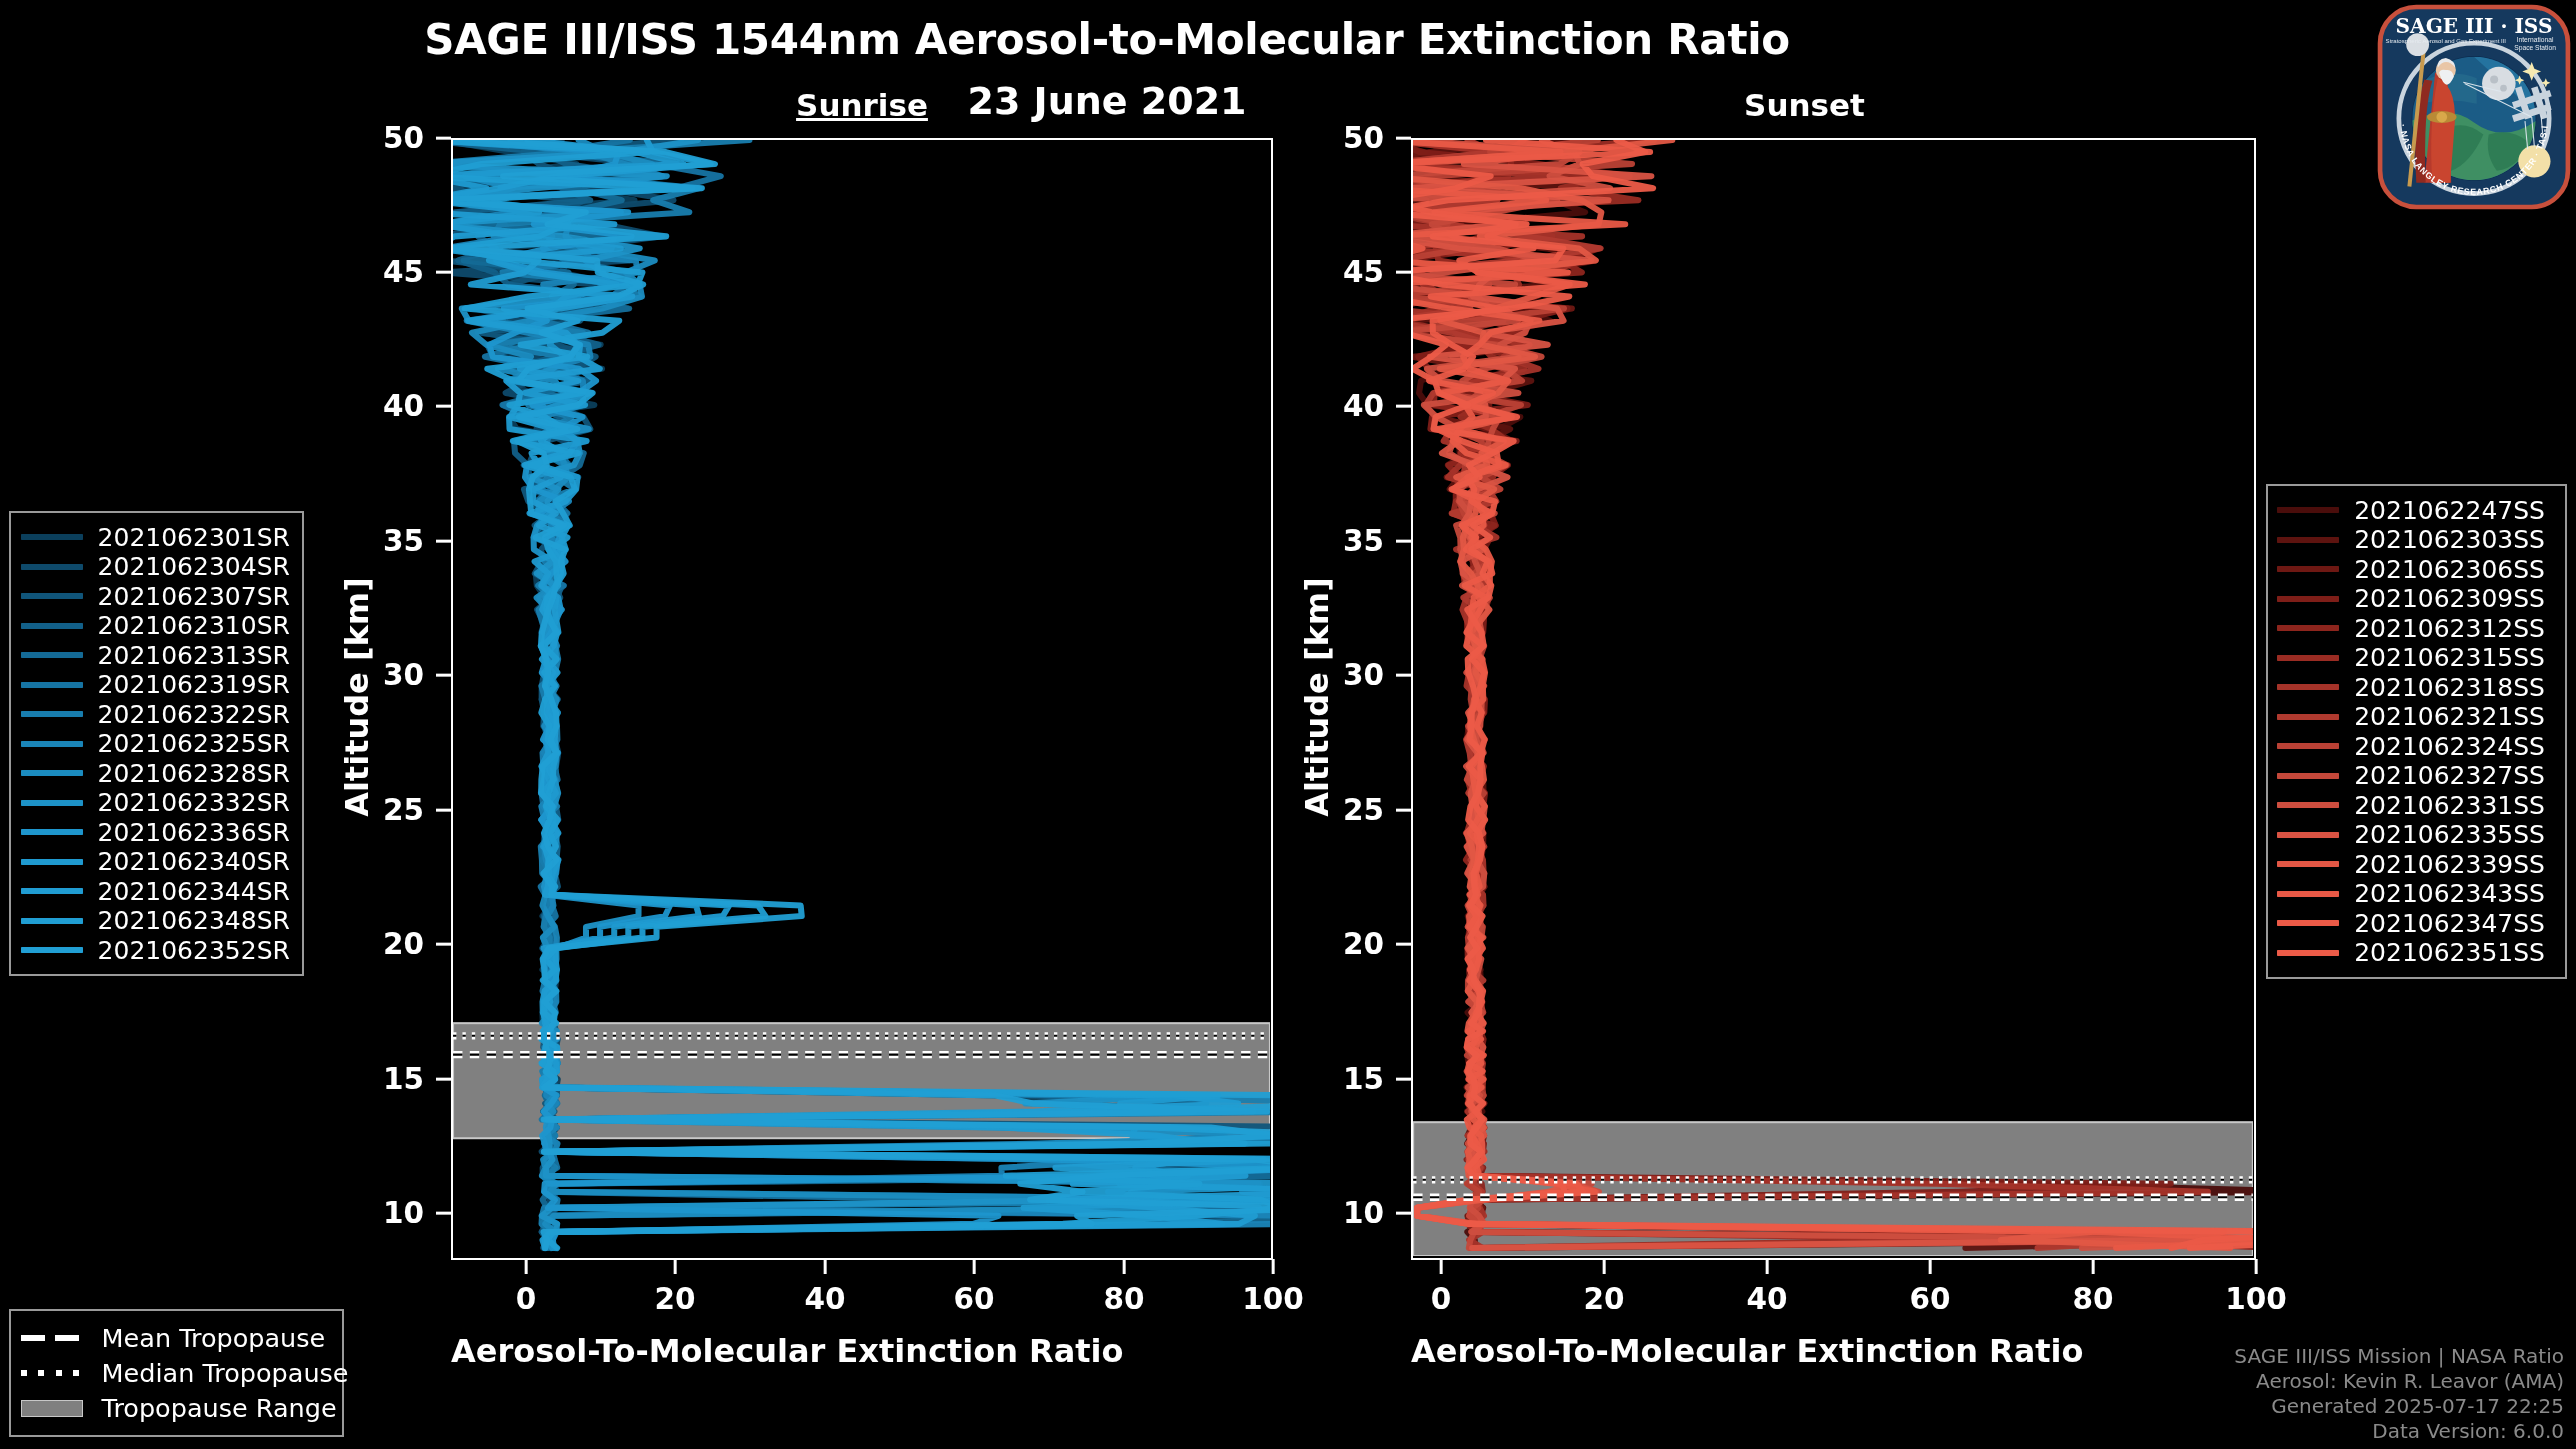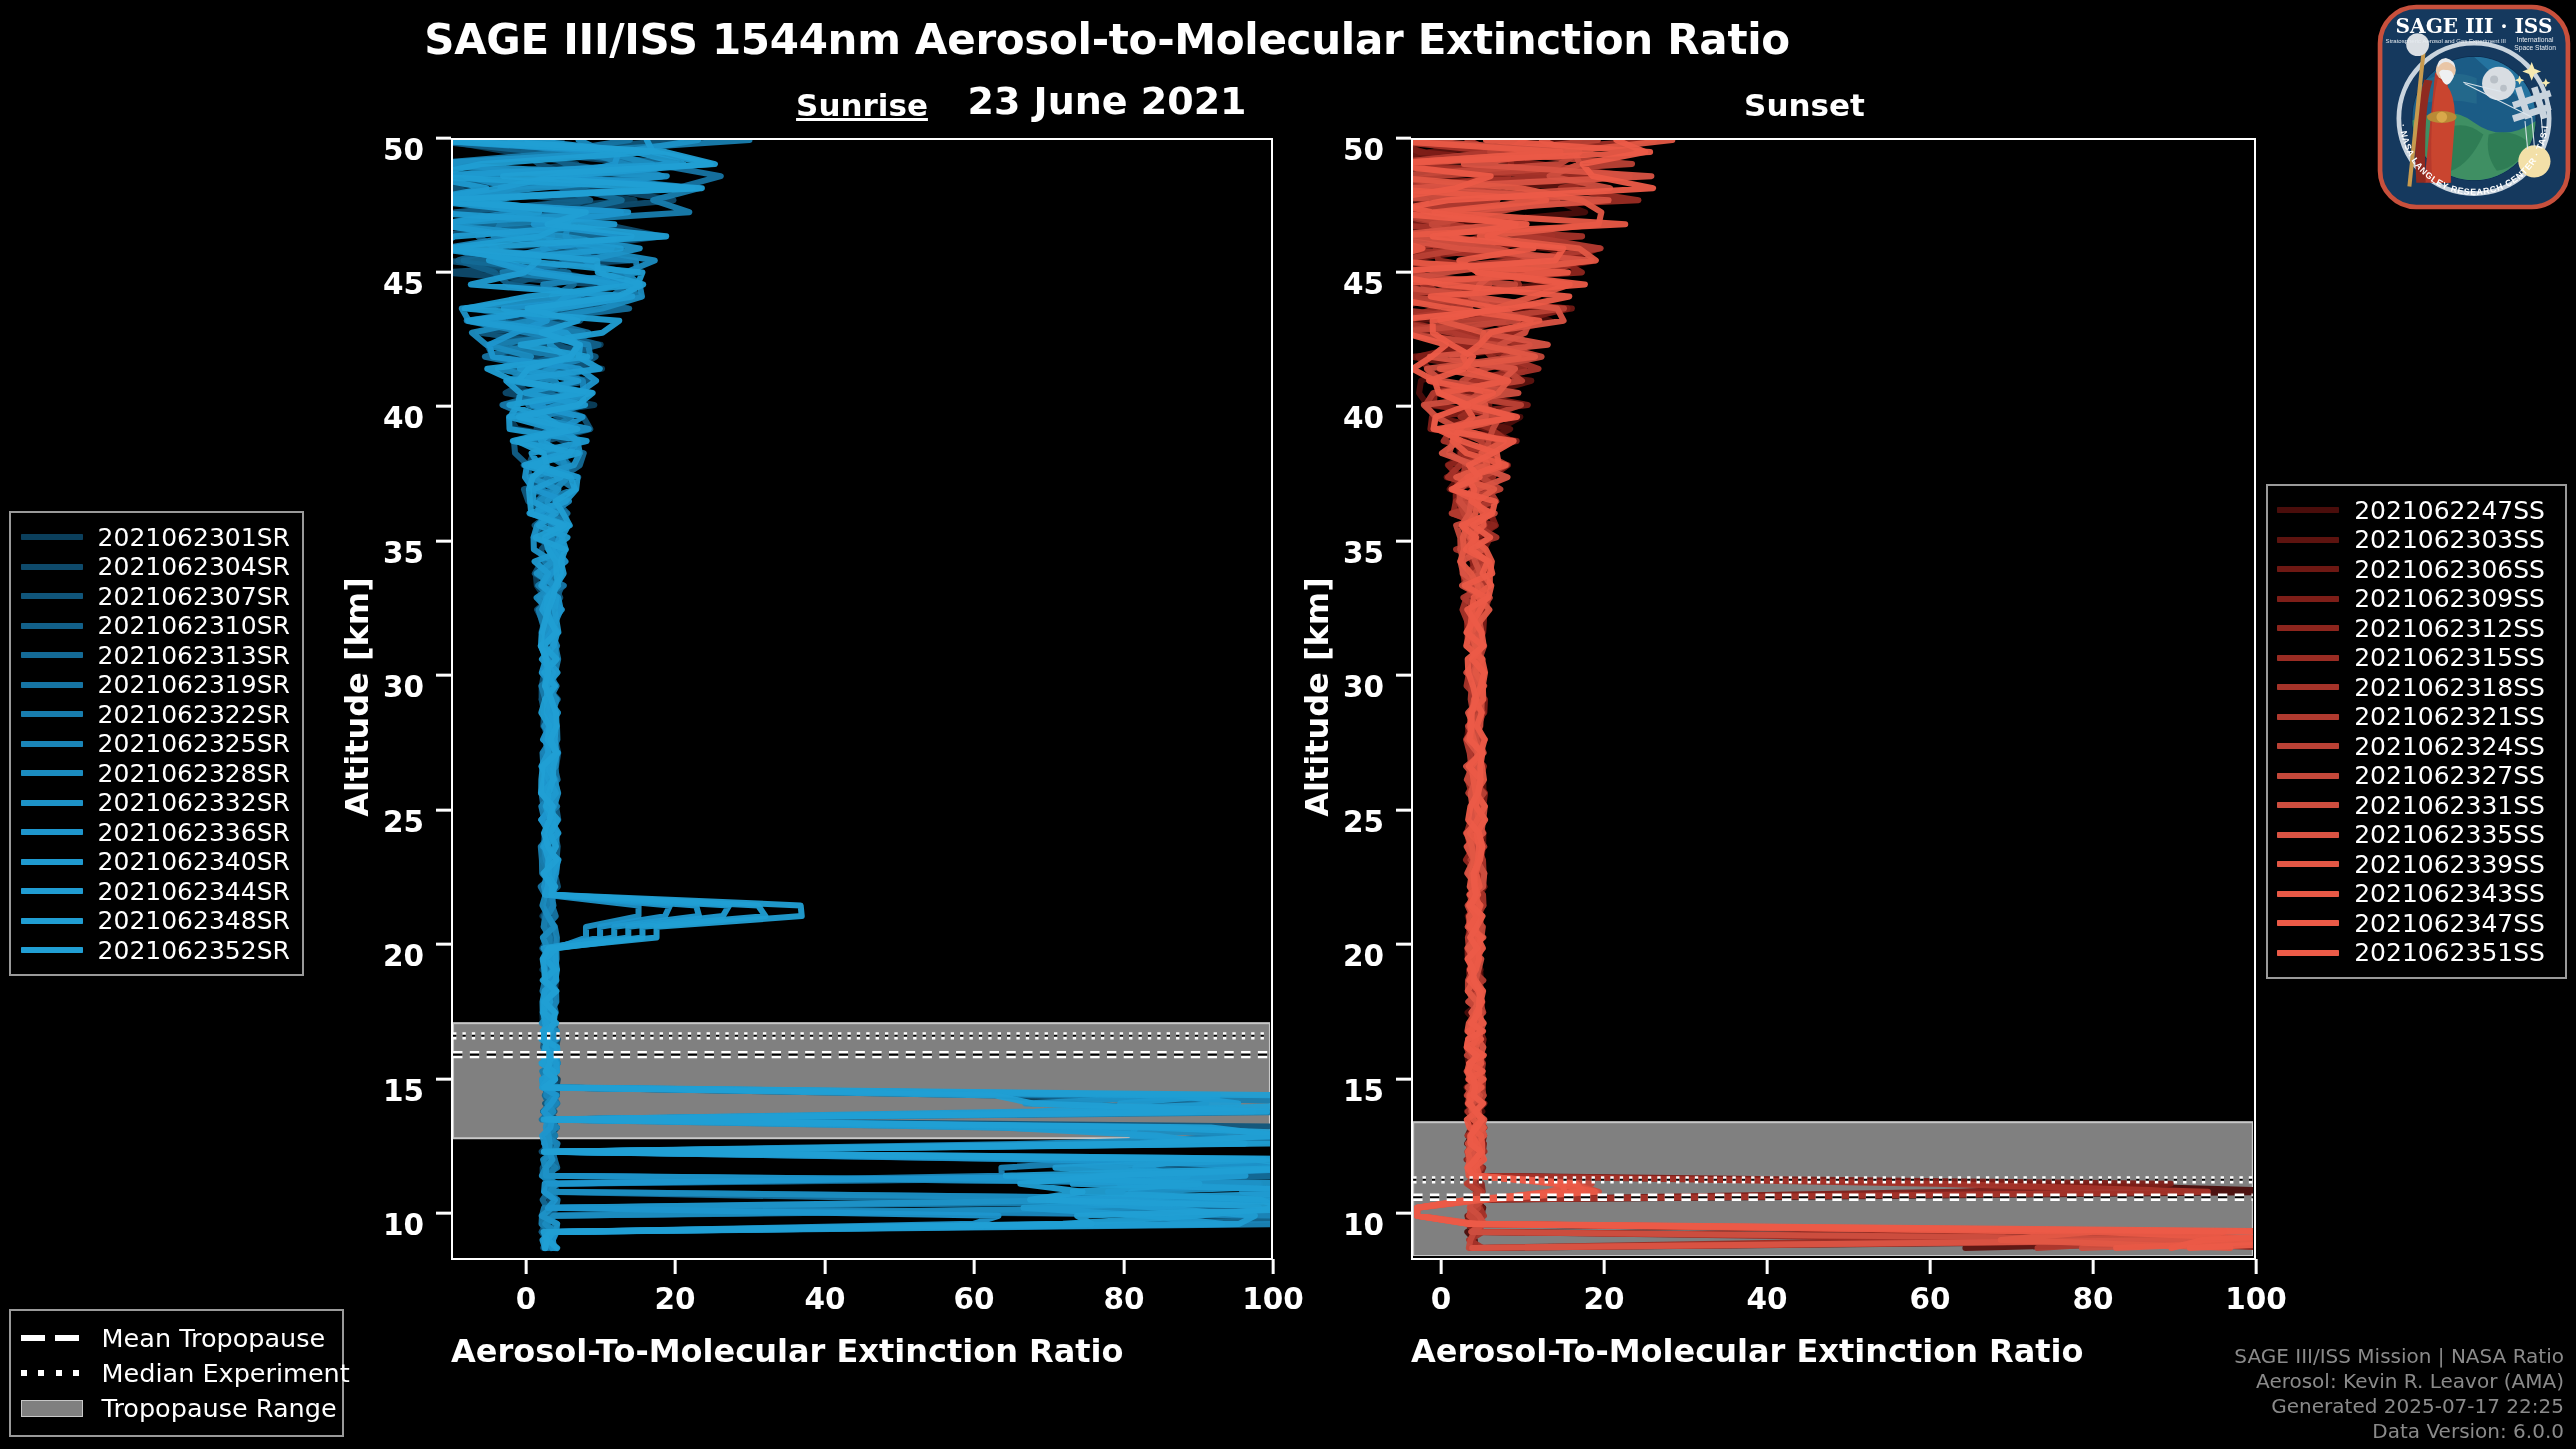--- a/index.html
+++ b/index.html
@@ -28,21 +28,21 @@
   .plot-frame{
     position:absolute;box-sizing:border-box;
     border:2.7px solid #fff;background:#000;overflow:hidden;
   }
   #plot-sunrise{left:451px;top:138px;width:822px;height:1122px;}
   #plot-sunset{left:1411px;top:138px;width:845px;height:1122px;}
 
   
   .ytick-label{
     position:absolute;right:16px;transform:translateY(-50%);
-    font-size:29.5px;font-weight:bold;text-align:right;white-space:nowrap;margin-top:12px;
+    font-size:29.5px;font-weight:bold;text-align:right;white-space:nowrap;
   }
   .ytick-mark{position:absolute;height:2.7px;width:14.8px;background:#fff;transform:translateY(-50%);}
   .xtick-label{
     position:absolute;transform:translateX(-50%);
     font-size:29.5px;font-weight:bold;white-space:nowrap;
   }
   .xtick-mark{position:absolute;width:2.7px;height:14.8px;background:#fff;transform:translateX(-50%);}
 
   .axis-title-x{
     position:absolute;font-size:32px;font-weight:bold;white-space:nowrap;
@@ -342,21 +342,21 @@
     </span>
     <span class="trop-label">Mean Tropopause</span>
   </div>
   <div class="trop-row">
     <span class="trop-key">
       <span class="sq" style="left:0;"></span>
       <span class="sq" style="left:17.4px;"></span>
       <span class="sq" style="left:35px;"></span>
       <span class="sq" style="left:52px;"></span>
     </span>
-    <span class="trop-label">Median Experiment</span>
+    <span class="trop-label">Median Tropopause</span>
   </div>
   <div class="trop-row">
     <span class="trop-key">
       <span class="box"></span>
     </span>
     <span class="trop-label">Tropopause Range</span>
   </div>
 </div>
 
 <div class="abs" id="credits">

